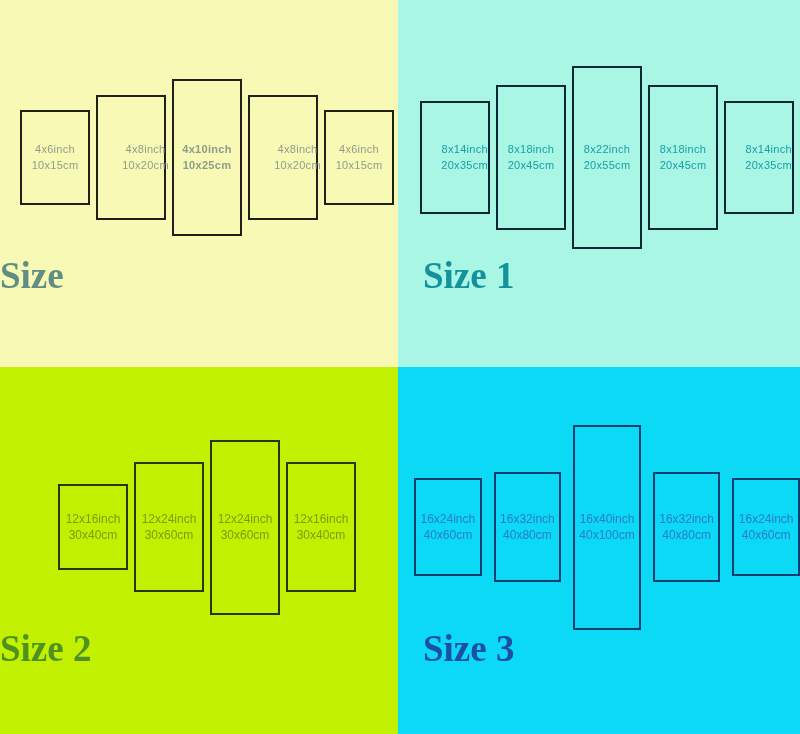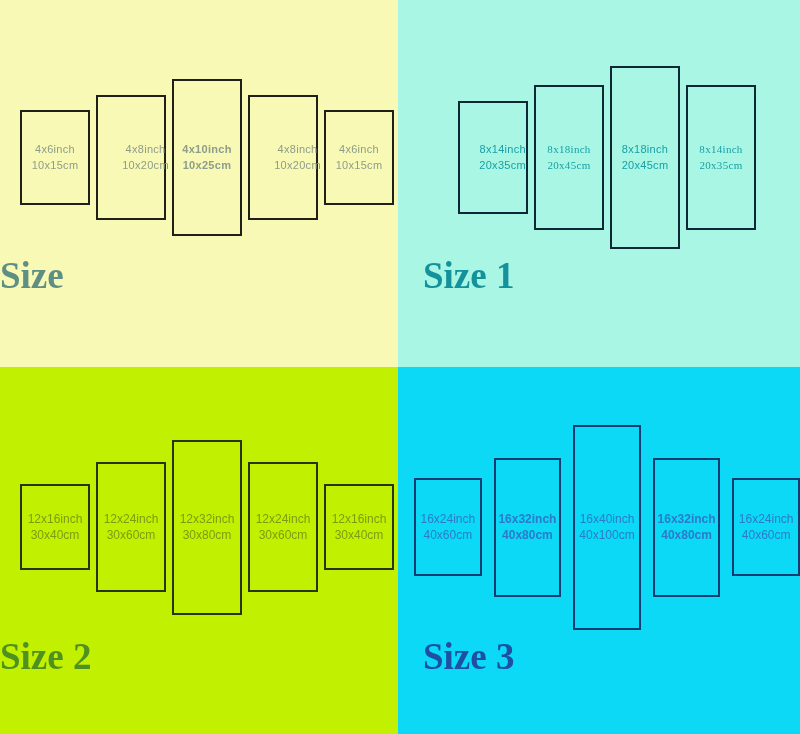--- a/index.html
+++ b/index.html
@@ -47,41 +47,41 @@
   .bottom .panel { font-size: 12px; letter-spacing: 0; }
   .q4 .panel { width: 72px; }
   .q4 .panels-row { gap: 12px; }
 
   
   .q1 .panel:nth-child(1), .q1 .panel:nth-child(5) { height: 95px; }
   .q1 .panel:nth-child(2), .q1 .panel:nth-child(4) { height: 125px; padding-left: 29px; }
   .q1 .panel:nth-child(3)                          { height: 157px; font-weight: bold; }
 
   .q2 .panel:nth-child(1), .q2 .panel:nth-child(5) { height: 113px; align-items: flex-end; }
-  .q2 .panel:nth-child(2), .q2 .panel:nth-child(4) { height: 145px; font-family: Liberation Serif, serif; }
+  .q2 .panel:nth-child(2), .q2 .panel:nth-child(4) { height: 145px; }
   .q2 .panel:nth-child(3)                          { height: 183px; }
 
   .q3 .panel:nth-child(1), .q3 .panel:nth-child(5) { height: 86px; }
   .q3 .panel:nth-child(2), .q3 .panel:nth-child(4) { height: 130px; }
   .q3 .panel:nth-child(3)                          { height: 175px; }
 
   .q4 .panel:nth-child(1), .q4 .panel:nth-child(5) { height: 98px; }
-  .q4 .panel:nth-child(2), .q4 .panel:nth-child(4) { height: 139px; font-weight: bold; }
+  .q4 .panel:nth-child(2), .q4 .panel:nth-child(4) { height: 110px; }
   .q4 .panel:nth-child(3)                          { height: 205px; }
 
   .size-title {
     position: absolute;
     left: 0; right: 0;
     font-family: "Liberation Serif", serif;
     font-weight: bold;
     font-size: 37px;
     color: var(--title-color);
   }
   .top .size-title    { top: 254px; }
-  .bottom .size-title { top: 268px; }
+  .bottom .size-title { top: 260px; }
   .right .size-title  { transform: translateX(25px); }
 </style>
 </head>
 <body>
 
 <div class="grid">
 
   <div class="quadrant q1 top left" style="--bg: #f8f9b4; --panel-border: #20201a; --panel-text: #8d9c8d; --title-color: #5f8e85;">
     <div class="panels-row">
       <div class="panel">
@@ -112,44 +112,44 @@
     <div class="panels-row">
       <div class="panel">
         <span>8x14inch</span>
         <span>20x35cm</span>
       </div>
       <div class="panel">
         <span>8x18inch</span>
         <span>20x45cm</span>
       </div>
       <div class="panel">
+        <span>8x22inch</span>
+        <span>20x55cm</span>
+      </div>
+      <div class="panel">
         <span>8x18inch</span>
         <span>20x45cm</span>
       </div>
       <div class="panel">
         <span>8x14inch</span>
         <span>20x35cm</span>
       </div>
     </div>
     <div class="size-title">Size 1</div>
   </div>
 
   <div class="quadrant q3 bottom left" style="--bg: #c2f001; --panel-border: #283413; --panel-text: #7c9c12; --title-color: #4e9121;">
     <div class="panels-row">
       <div class="panel">
         <span>12x16inch</span>
         <span>30x40cm</span>
       </div>
       <div class="panel">
         <span>12x24inch</span>
         <span>30x60cm</span>
-      </div>
-      <div class="panel">
-        <span>12x32inch</span>
-        <span>30x80cm</span>
       </div>
       <div class="panel">
         <span>12x24inch</span>
         <span>30x60cm</span>
       </div>
       <div class="panel">
         <span>12x16inch</span>
         <span>30x40cm</span>
       </div>
     </div>

